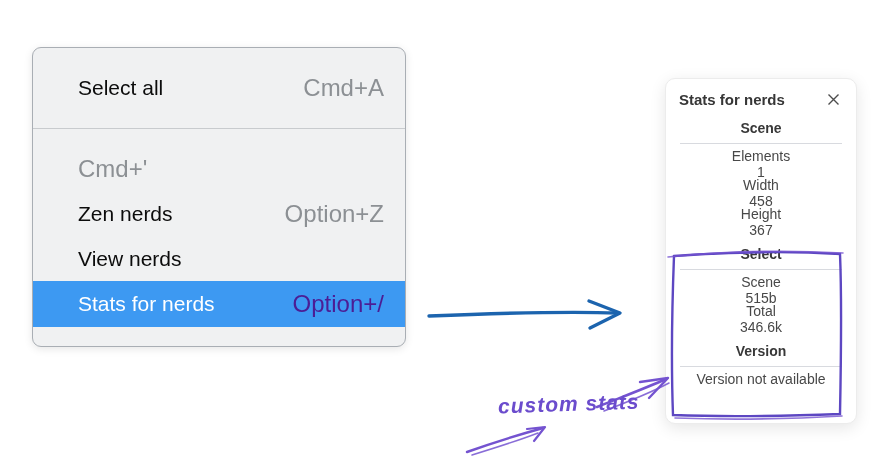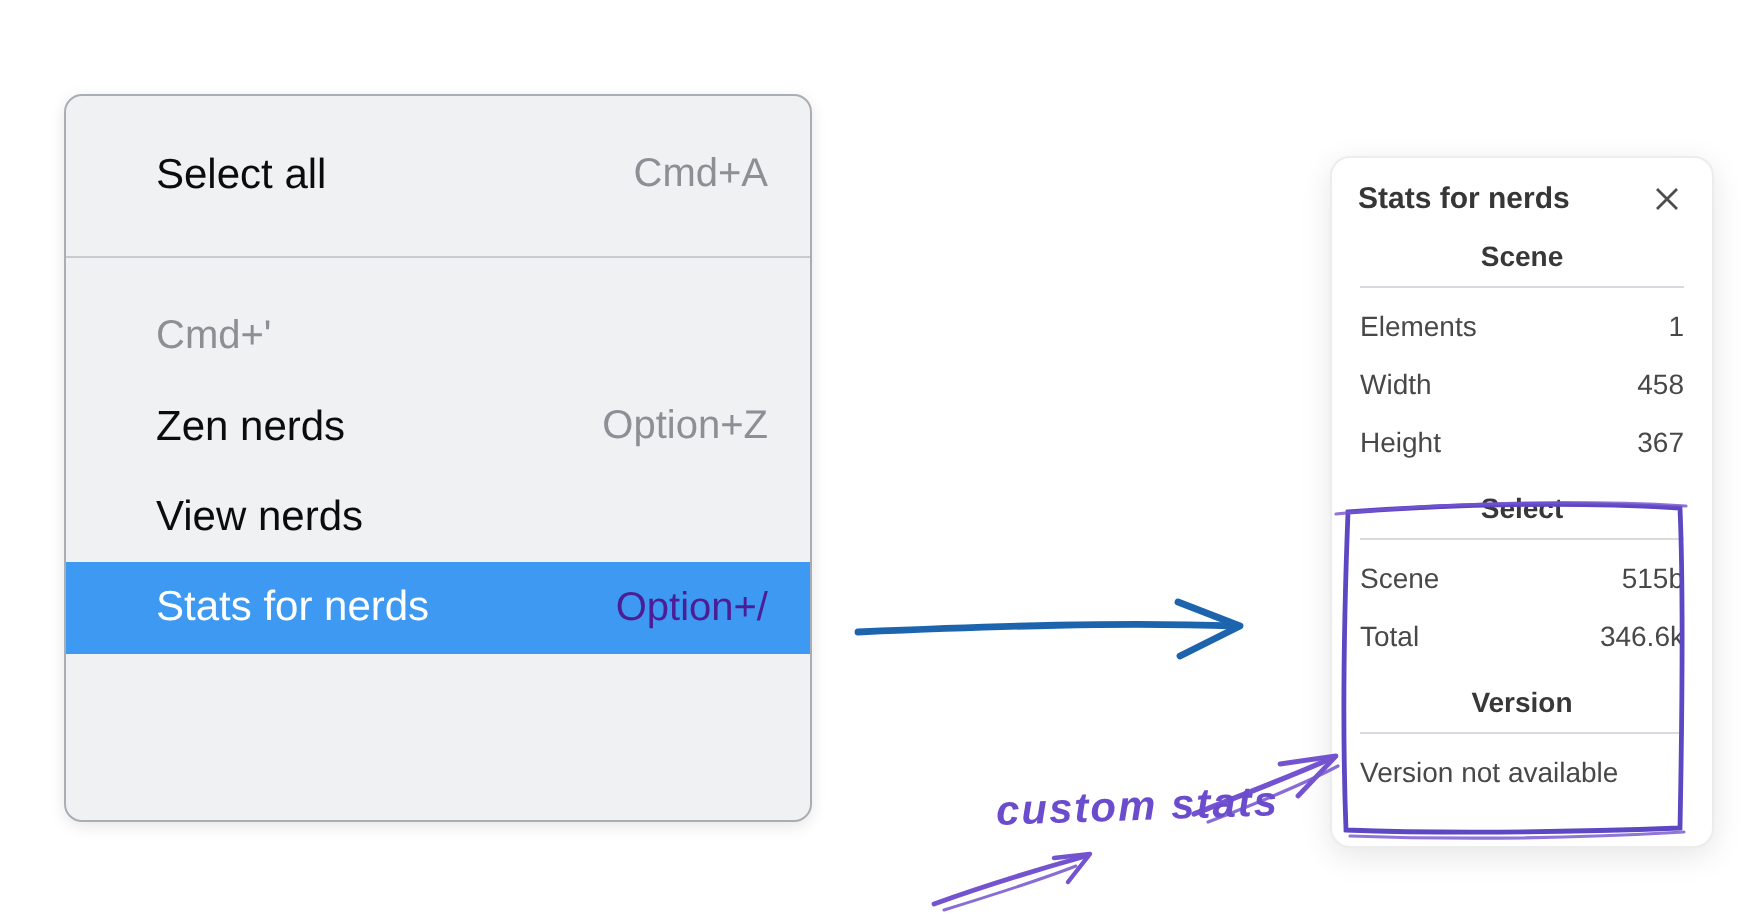--- a/index.html
+++ b/index.html
@@ -7,57 +7,57 @@
   body {
     position:relative;
     background:#ffffff;
     font-family:"Liberation Sans", sans-serif;
     overflow:hidden;
   }
 
   
   .menu {
     position:absolute; left:32px; top:47px;
-    width:374px; height:364px;
+    width:374px; height:300px;
     background:#f0f1f2;
     border:1px solid #a9aeb4;
     border-radius:9px;
     box-shadow:0 2px 8px rgba(0,0,0,0.10);
     overflow:hidden;
   }
   .menu-sec1 { padding-top:17px; padding-bottom:18px; }
   .menu-sep { height:1px; background:#c8cbce; }
   .menu-sec2 { padding-top:17px; }
   .menu-row {
     display:flex; justify-content:space-between; align-items:center;
     height:45px; padding:0 21px 0 45px;
     font-size:21px; color:#0c0c0c;
     cursor:default;
   }
-  .menu-row .shortcut { font-size:20px; color:#8c9094; }
+  .menu-row .shortcut { font-size:24px; color:#8c9094; }
   .menu-row.highlight { background:#3d99f2; height:46px; color:#ffffff; }
   .menu-row.highlight .shortcut { color:#4c1d95; }
 
   
   .stats {
     position:absolute; left:665px; top:78px;
     width:192px; height:346px;
     background:#ffffff;
     border:1px solid #ececec;
     border-radius:10px;
     box-shadow:0 4px 16px rgba(0,0,0,0.10);
     padding:11px 13px 12px;
     font-size:14px; color:#484848;
   }
   .stats-title-row { display:flex; justify-content:space-between; align-items:center; margin-bottom:2px; }
   .stats-title { font-weight:bold; font-size:15px; color:#363636; }
   .stats-close { background:none; border:none; padding:2px; cursor:pointer; line-height:0; }
   .sec-h { text-align:center; font-weight:bold; color:#383838; margin-top:11px; margin-bottom:7px; font-size:14px; }
   .sec-hr { border:none; border-top:1px solid #d8dadf; margin:0 1px 4px; }
-  .srow { display:flex; justify-content:space-between; align-items:center; height:29px; padding:0 1px; }
+  .srow { display:flex; justify-content:space-between; align-items:center; height:29px; padding:0 1px;flex-direction:column; }
   .srow .val { text-align:right; }
 
   
   .overlay { position:absolute; left:0; top:0; width:873px; height:461px; pointer-events:none; }
   .custom-stats-label {
     position:absolute; left:498px; top:392px;
     font-size:21px; font-style:italic; font-weight:bold;
     letter-spacing:1px; color:#6b4ccd;
     transform:rotate(-2deg);
     white-space:nowrap;

